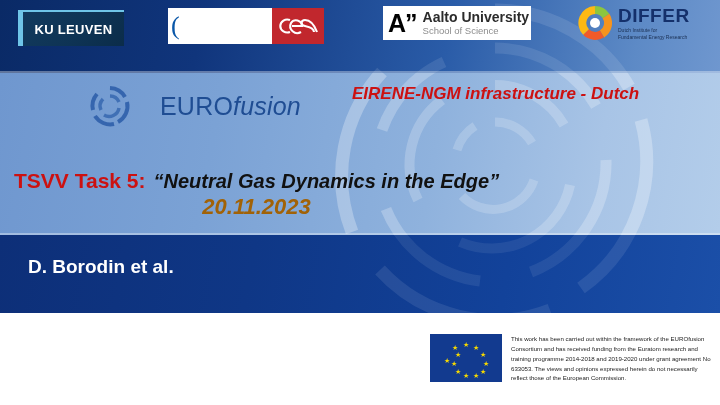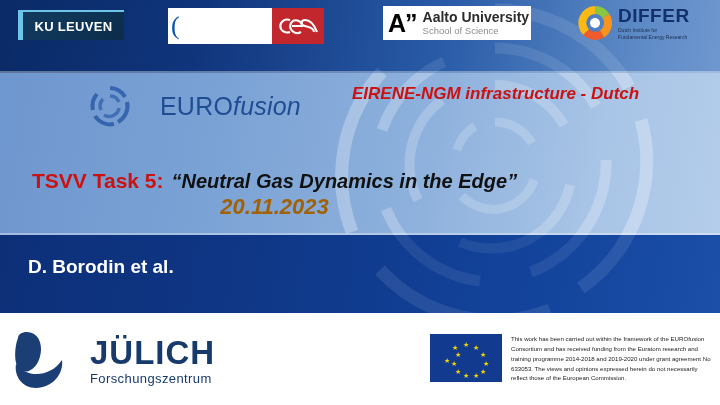--- a/index.html
+++ b/index.html
@@ -75,21 +75,21 @@
   .clip-mid    { clip-path: inset(103px 0 calc(100% - 265px) 0); }
   .clip-lower  { clip-path: inset(265px 0 calc(100% - 343px) 0); }
 
   
   .logo {
     position: absolute;
   }
   
   .kuleuven {
     left: 18px; top: 10px;
-    width: 106px; height: 30px;
+    width: 106px; height: 36px;
     background: linear-gradient(135deg, #123a5e 0%, #0e3354 60%, #0b2c49 100%);
     border-left: 5px solid #6fc5e8;
     border-top: 2px solid #6fc5e8;
     box-sizing: border-box;
     display: flex; align-items: center; justify-content: center;
   }
   .kuleuven span {
     color: #ffffff;
     font-size: 13px;
     font-weight: bold;
@@ -175,21 +175,21 @@
     position: absolute;
     left: 352px; top: 84px;
     font-size: 17px;
     font-weight: bold;
     font-style: italic;
     color: #cc1111;
     white-space: nowrap;
   }
   .task-block {
     position: absolute;
-    left: 32px; top: 168px;
+    left: 14px; top: 168px;
     line-height: 1.22;
   }
   .task-line1 { white-space: nowrap; }
   .task-label {
     font-size: 21px; font-weight: bold; color: #cc1111;
   }
   .task-quote {
     font-size: 20px; font-weight: bold; font-style: italic; color: #111111;
     margin-left: 8px;
   }
@@ -399,30 +399,20 @@
 
   <div class="task-block">
     <div class="task-line1">
       <span class="task-label">TSVV Task 5:</span><span class="task-quote">“Neutral Gas Dynamics in the Edge”</span>
     </div>
     <div class="task-date">20.11.2023</div>
   </div>
 
   <div class="author">D. Borodin et al.</div>
 
-  <div class="juelich">
-    <svg width="68" height="62" viewBox="0 0 68 62">
-      <path d="M6 8 C6 2 16 0 22 4 C30 9 31 22 26 32 C22 40 14 44 8 40 C2 36 2 18 6 8 Z" fill="#1b3e74"></path>
-      <path d="M4 34 C14 48 38 48 50 30 C52 44 40 58 24 58 C10 58 2 46 4 34 Z" fill="#1b3e74"></path>
-    </svg>
-    <div>
-      <div class="juelich-name">JÜLICH</div>
-      <div class="juelich-sub">Forschungszentrum</div>
-    </div>
-  </div>
 
   <div class="eu-block">
     <div class="eu-flag">
       <span class="eu-star" style="left:33px; top:7px;">★</span>
       <span class="eu-star" style="left:43px; top:10px;">★</span>
       <span class="eu-star" style="left:50px; top:17px;">★</span>
       <span class="eu-star" style="left:53px; top:26px;">★</span>
       <span class="eu-star" style="left:50px; top:34px;">★</span>
       <span class="eu-star" style="left:43px; top:38px;">★</span>
       <span class="eu-star" style="left:33px; top:38px;">★</span>

